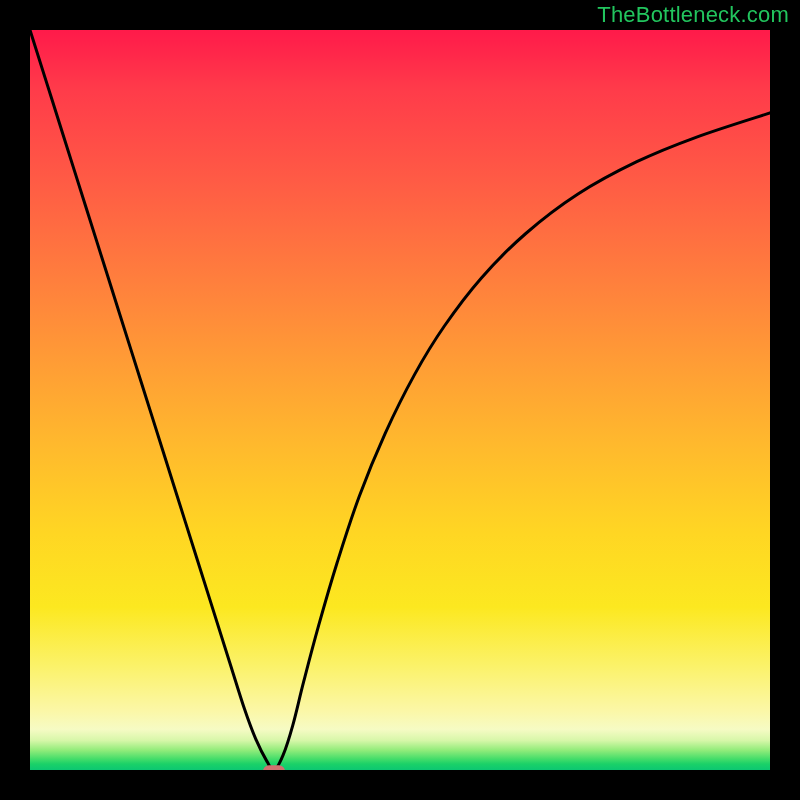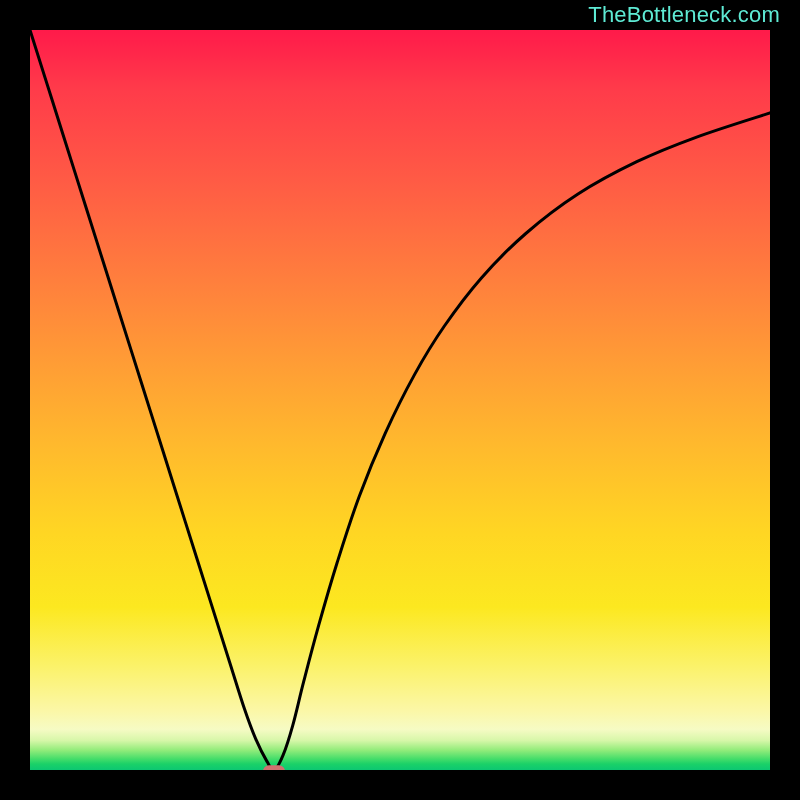--- a/index.html
+++ b/index.html
@@ -43,22 +43,22 @@
       #93ec7b 97.3%,
       #44dd6a 98.5%,
       #1ad168 99.2%,
       #0cc772 100%
     );
     overflow: hidden;
   }
   .watermark {
     position: absolute;
     top: 2px;
-    right: 20px;
-    color: #5eead4;
+    right: 11px;
+    color: #22c55e;
     font-size: 22px;
     letter-spacing: 0.2px;
     user-select: none;
   }
   .min-marker {
     position: absolute;
     width: 22px;
     height: 12px;
     border-radius: 6px;
     background: #d07070;

